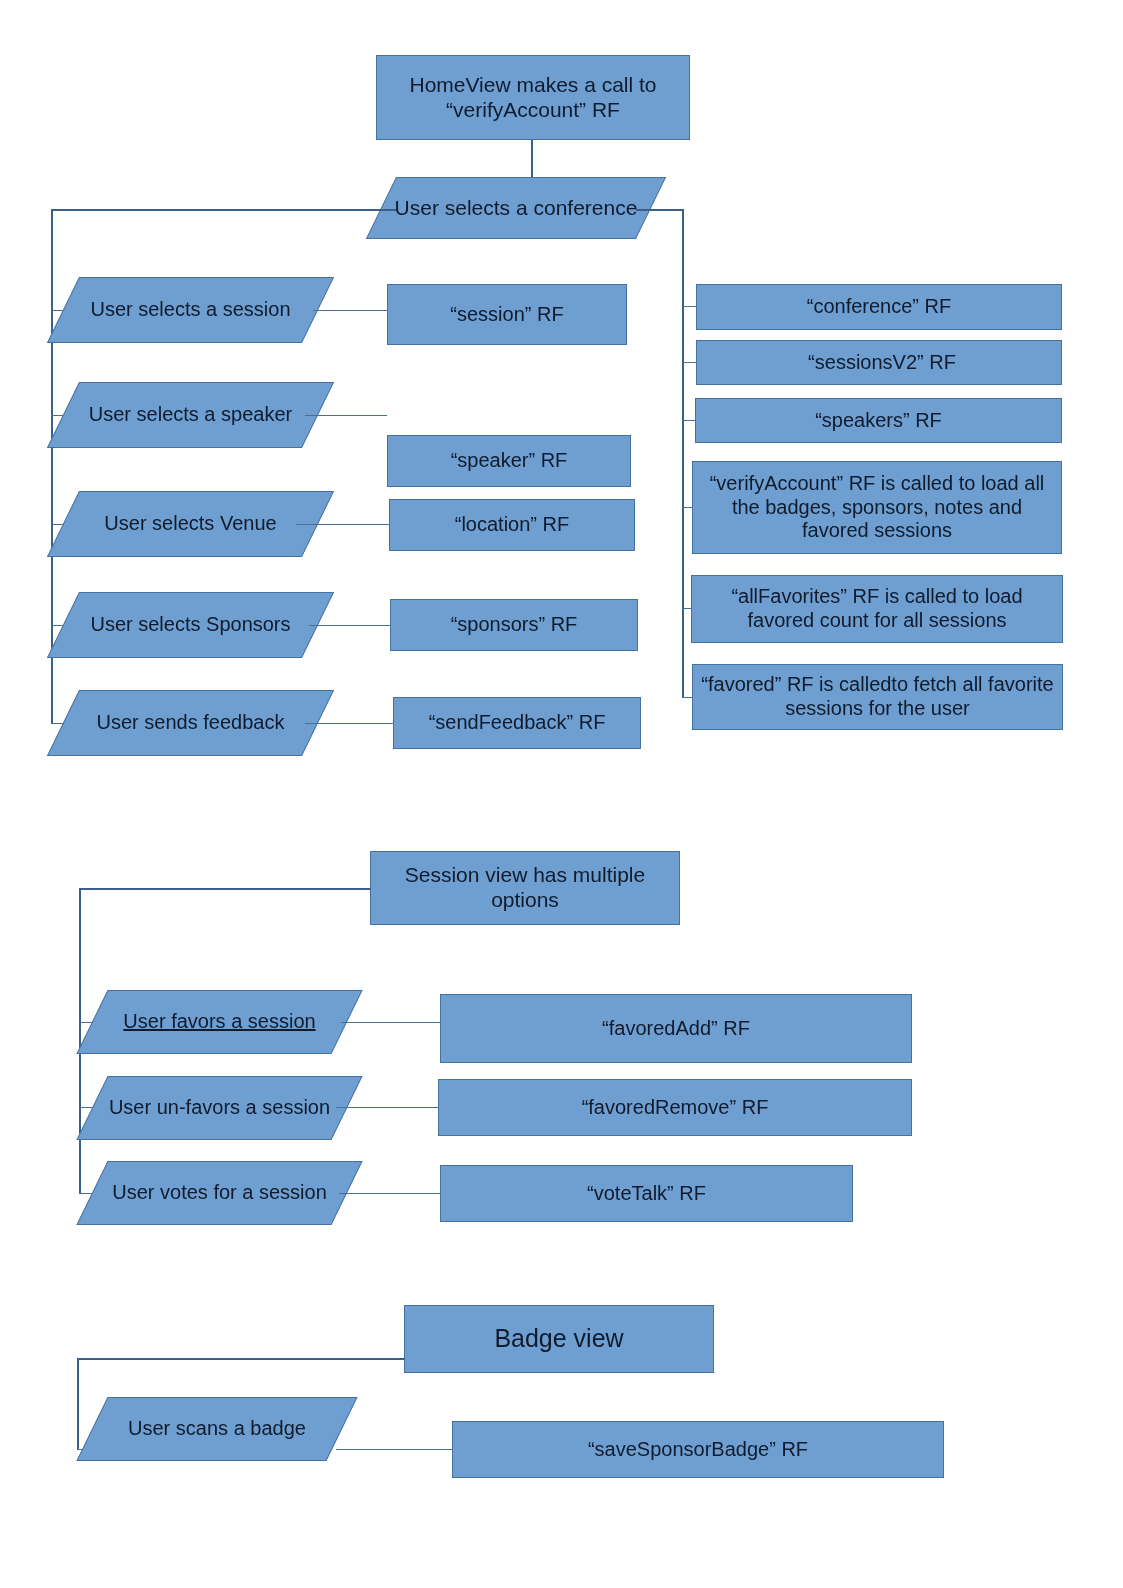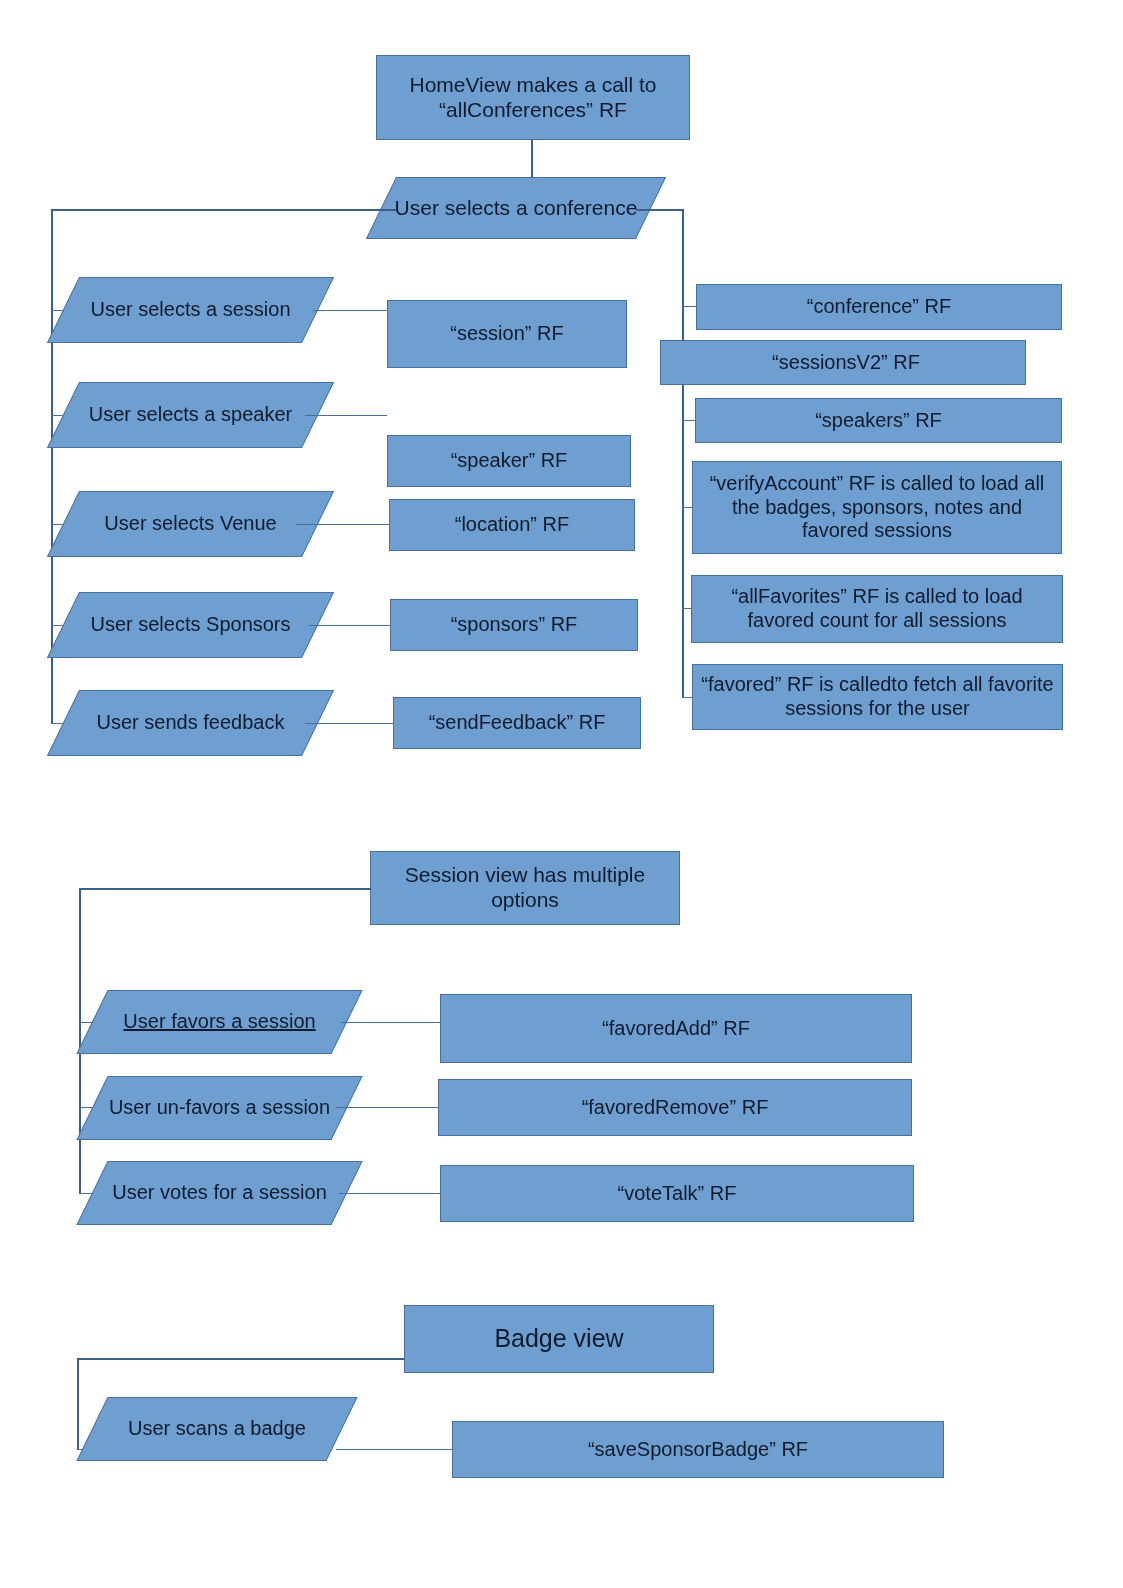--- a/index.html
+++ b/index.html
@@ -66,21 +66,21 @@
   .line.v { width: 1px; }
 
   .line.thick.h { height: 2px; background: #3a5f8a; }
   .line.thick.v { width: 2px; background: #3a5f8a; }
 </style>
 </head>
 <body>
 
 <div id="canvas">
 
-  <div class="node rect" style="left:376px; top:55px; width:314px; height:85px; font-size:21px;">HomeView makes a call to “allConferences” RF</div>
+  <div class="node rect" style="left:376px; top:55px; width:314px; height:85px; font-size:21px;">HomeView makes a call to “verifyAccount” RF</div>
 
   <div class="line v thick" style="left:531px; top:140px; height:37px;"></div>
 
   <div class="node para" style="left:381px; top:177px; width:270px; height:62px; font-size:21px;">
     <span class="skin"></span>
     <span class="txt">User selects a conference</span>
   </div>
 
   <div class="line h thick" style="left:51px; top:209px; width:345px;"></div>
   <div class="line v thick" style="left:51px; top:209px; height:515px;"></div>
@@ -111,38 +111,38 @@
     <span class="skin"></span>
     <span class="txt">User sends feedback</span>
   </div>
 
   <div class="line h" style="left:313px; top:310px; width:74px;"></div>
   <div class="line h" style="left:305px; top:415px; width:82px;"></div>
   <div class="line h" style="left:296px; top:524px; width:93px;"></div>
   <div class="line h" style="left:309px; top:625px; width:81px;"></div>
   <div class="line h" style="left:305px; top:723px; width:88px;"></div>
 
-  <div class="node rect" style="left:387px; top:300px; width:240px; height:68px;">“session” RF</div>
+  <div class="node rect" style="left:387px; top:284px; width:240px; height:61px;">“session” RF</div>
   <div class="node rect" style="left:387px; top:389px; width:244px; height:52px;margin-top:46px;">“speaker” RF</div>
   <div class="node rect" style="left:389px; top:499px; width:246px; height:52px;">“location” RF</div>
   <div class="node rect" style="left:390px; top:599px; width:248px; height:52px;">“sponsors” RF</div>
   <div class="node rect" style="left:393px; top:697px; width:248px; height:52px;">“sendFeedback” RF</div>
 
   <div class="line h thick" style="left:636px; top:209px; width:47px;"></div>
   <div class="line v thick" style="left:682px; top:209px; height:489px;"></div>
 
   <div class="line h" style="left:682px; top:306px; width:14px;"></div>
   <div class="line h" style="left:682px; top:362px; width:14px;"></div>
   <div class="line h" style="left:682px; top:420px; width:13px;"></div>
   <div class="line h" style="left:682px; top:507px; width:10px;"></div>
   <div class="line h" style="left:682px; top:608px; width:9px;"></div>
   <div class="line h" style="left:682px; top:697px; width:10px;"></div>
 
   <div class="node rect" style="left:696px; top:284px; width:366px; height:46px;">“conference” RF</div>
-  <div class="node rect" style="left:660px; top:340px; width:366px; height:45px;padding-left:12px;">“sessionsV2” RF</div>
+  <div class="node rect" style="left:696px; top:340px; width:366px; height:45px;padding-left:12px;">“sessionsV2” RF</div>
   <div class="node rect" style="left:695px; top:398px; width:367px; height:45px;">“speakers” RF</div>
   <div class="node rect" style="left:692px; top:461px; width:370px; height:93px;">“verifyAccount” RF is called to load all the badges, sponsors, notes and favored sessions</div>
   <div class="node rect" style="left:691px; top:575px; width:372px; height:68px;">“allFavorites” RF is called to load favored count for all sessions</div>
   <div class="node rect" style="left:692px; top:664px; width:371px; height:66px;">“favored” RF is calledto fetch all favorite sessions for the user</div>
 
   <div class="node rect" style="left:370px; top:851px; width:310px; height:74px; font-size:21px;">Session view has multiple options</div>
 
   <div class="line h thick" style="left:79px; top:888px; width:292px;"></div>
   <div class="line v thick" style="left:79px; top:888px; height:306px;"></div>
 
@@ -162,21 +162,21 @@
     <span class="skin"></span>
     <span class="txt">User votes for a session</span>
   </div>
 
   <div class="line h" style="left:341px; top:1022px; width:101px;"></div>
   <div class="line h" style="left:336px; top:1107px; width:104px;"></div>
   <div class="line h" style="left:339px; top:1193px; width:102px;"></div>
 
   <div class="node rect" style="left:440px; top:994px; width:472px; height:69px;">“favoredAdd” RF</div>
   <div class="node rect" style="left:438px; top:1079px; width:474px; height:57px;">“favoredRemove” RF</div>
-  <div class="node rect" style="left:440px; top:1165px; width:474px; height:57px;">“voteTalk” RF</div>
+  <div class="node rect" style="left:440px; top:1165px; width:413px; height:57px;">“voteTalk” RF</div>
 
   <div class="node rect" style="left:404px; top:1305px; width:310px; height:68px; font-size:25px;">Badge view</div>
 
   <div class="line h thick" style="left:77px; top:1358px; width:328px;"></div>
   <div class="line v thick" style="left:77px; top:1358px; height:92px;"></div>
   <div class="line h" style="left:77px; top:1449px; width:49px;"></div>
 
   <div class="node para" style="left:92px; top:1397px; width:250px; height:64px;">
     <span class="skin"></span>
     <span class="txt">User scans a badge</span>

